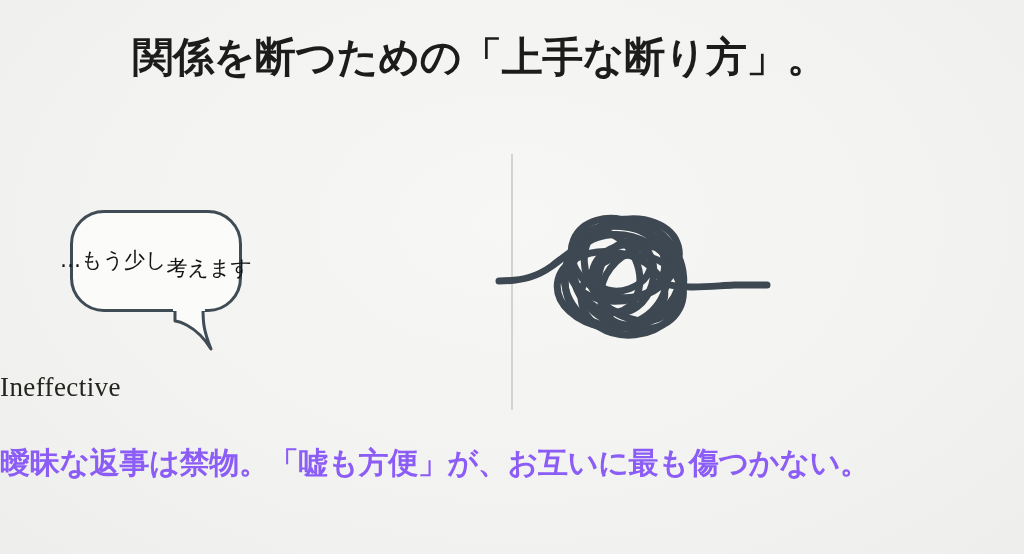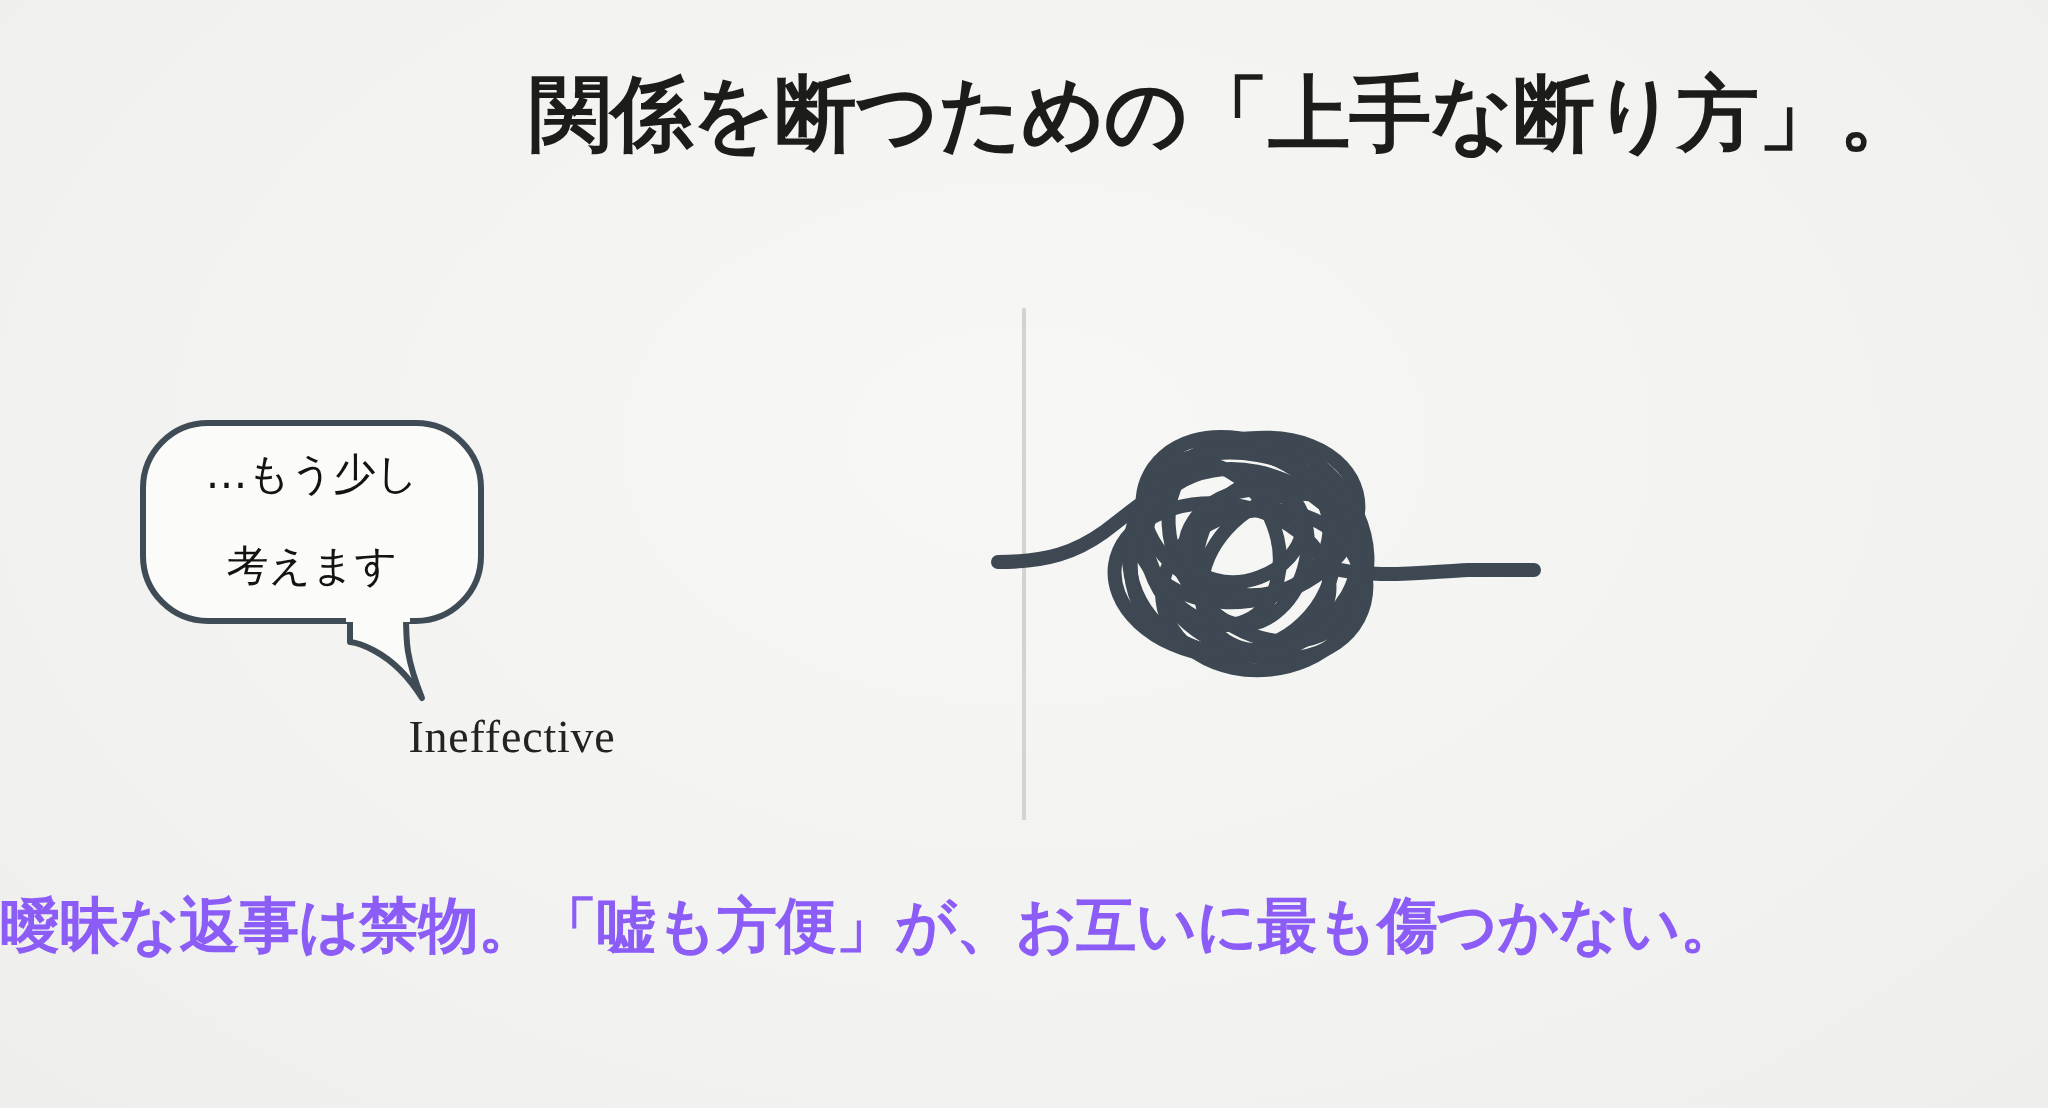--- a/index.html
+++ b/index.html
@@ -26,21 +26,21 @@
       radial-gradient(ellipse at 50% 40%, #f7f7f5 0%, #f2f2f0 62%, #eeeeec 100%);
     pointer-events: none;
   }
 
   
   .headline {
     position: absolute;
     left: 0;
     top: 30px;
     width: 960px;
-    text-align: right;
+    text-align: center;
     font-family: "DejaVu Sans", "Liberation Sans", sans-serif;
     font-weight: 700;
     font-size: 41px;
     letter-spacing: -0.5px;
     color: #1c1c1a;
     white-space: nowrap;
   }
 
   
   .compare {
@@ -62,38 +62,37 @@
   .panel {
     position: absolute;
     top: 0;
     height: 285px;
   }
   .panel-left  { left: 0;    width: 512px; }
   .panel-right { left: 512px; width: 512px; }
 
   .panel-caption {
     position: absolute;
-    top: 216px;
+    top: 232px;
     width: 100%;
-    text-align: center;
     font-family: "Liberation Serif", "DejaVu Serif", serif;
-    font-size: 23px;
+    font-size: 27px;
     color: #23231f;
     letter-spacing: 0.4px;
   }
 
   
   .bubble {
     position: absolute;
     box-sizing: border-box;
     border: 3px solid #3f4b55;
     border-radius: 34px;
     background: #fbfbfa;
     display: flex;
-    flex-direction: column;
+    flex-direction: row;
     align-items: center;
     justify-content: center;
     font-family: "DejaVu Sans", "Liberation Sans", sans-serif;
     font-size: 21px;
     line-height: 1.42;
     color: #131311;
     text-align: right;
     white-space: nowrap;
   }
   .bubble-left  { left: 70px;  top: 70px;  width: 172px; height: 102px; }

